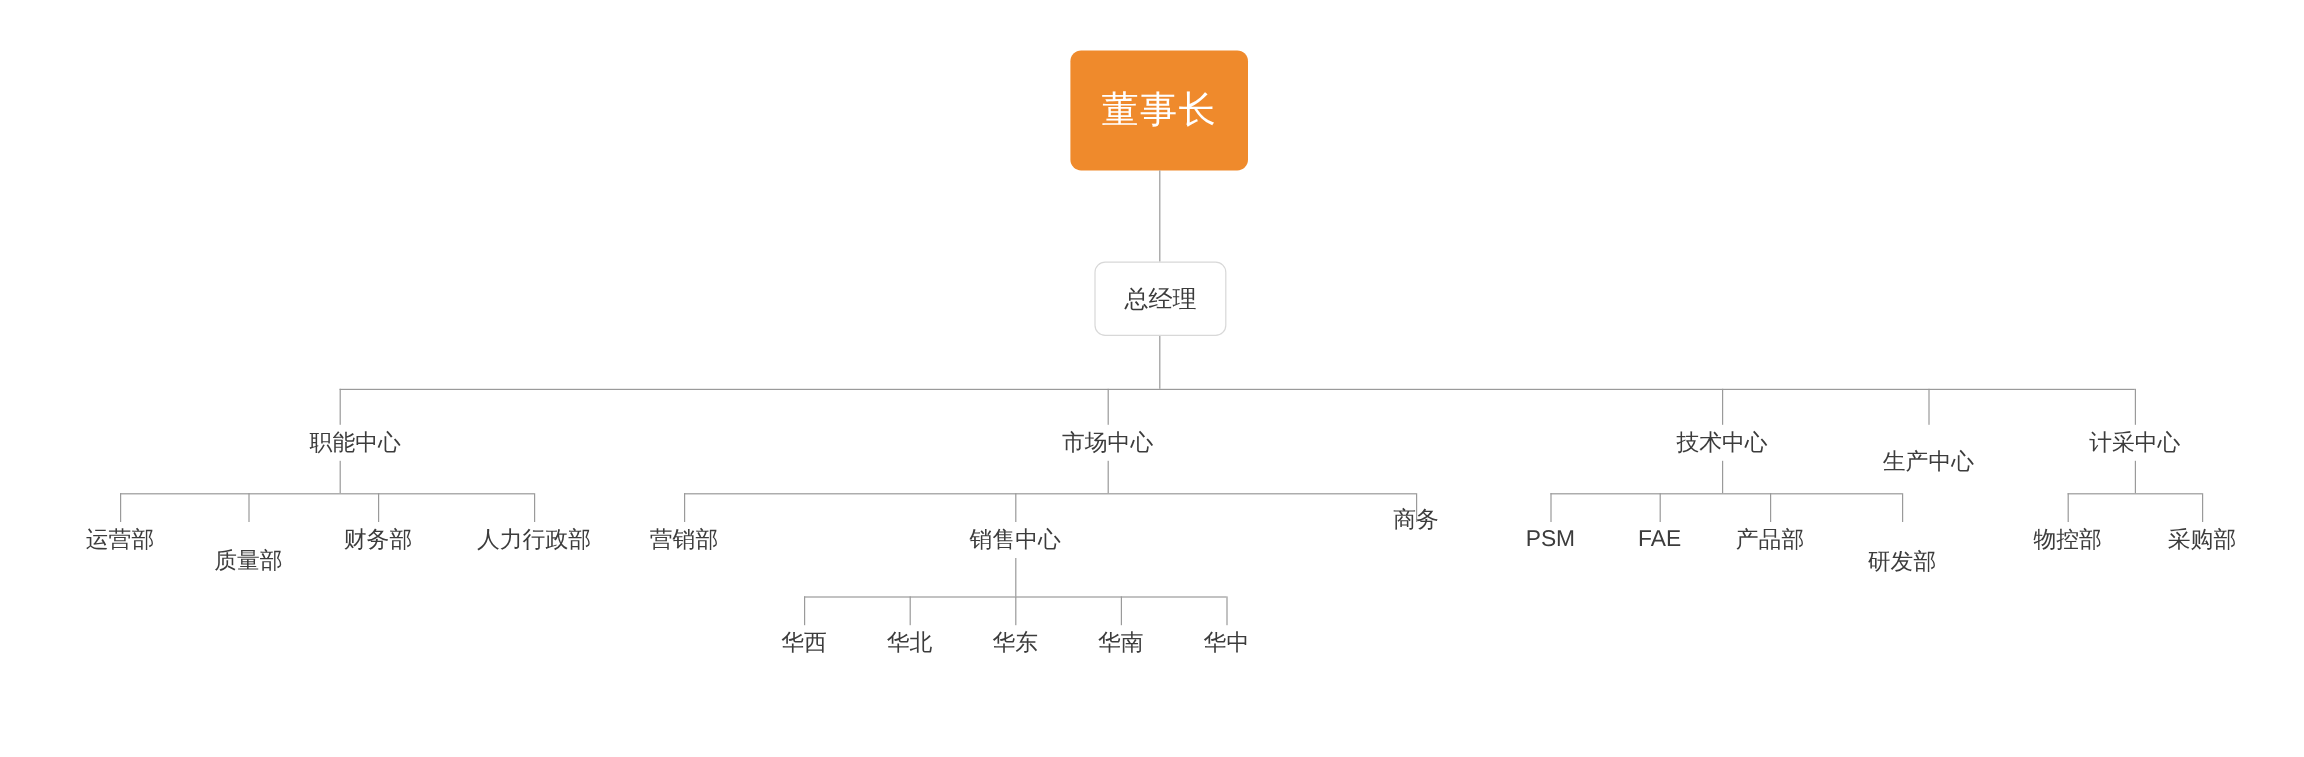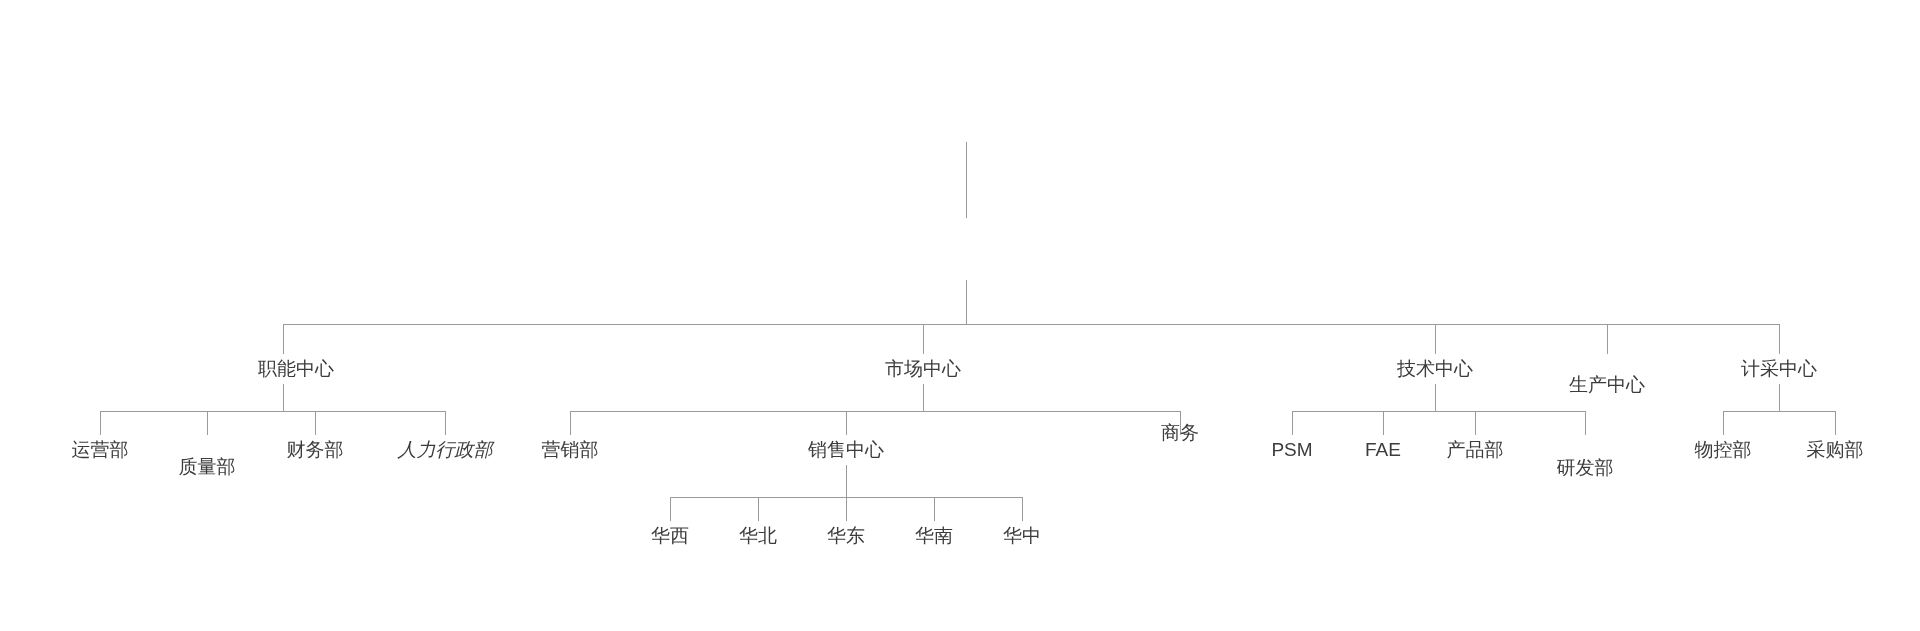--- a/index.html
+++ b/index.html
@@ -57,23 +57,25 @@
   .node-leaf {
     color: #3c3c3c;
     font-size: 19px;
   }
 </style>
 </head>
 <body>
 
 <div id="chart-root">
 
+  <div class="node node-root" style="left:892px; top:42px; width:148px; height:100px;">董事长</div>
 
   <div class="conn-v" style="left:966px; top:142px; height:76px;"></div>
 
+  <div class="node node-boxed" style="left:912px; top:218px; width:110px; height:62px;">总经理</div>
 
   <div class="conn-v" style="left:966px; top:280px; height:44px;"></div>
   <div class="conn-h" style="left:283px; top:324px; width:1496px;"></div>
 
   <div class="conn-v" style="left:283px; top:324px; height:30px;"></div>
   <div class="conn-v" style="left:923px; top:324px; height:30px;"></div>
   <div class="conn-v" style="left:1435px; top:324px; height:30px;"></div>
   <div class="conn-v" style="left:1607px; top:324px; height:30px;"></div>
   <div class="conn-v" style="left:1779px; top:324px; height:30px;"></div>
 
@@ -86,21 +88,21 @@
   <div class="conn-v" style="left:283px; top:384px; height:27px;"></div>
   <div class="conn-h" style="left:100px; top:411px; width:345px;"></div>
   <div class="conn-v" style="left:100px; top:411px; height:24px;"></div>
   <div class="conn-v" style="left:207px; top:411px; height:24px;"></div>
   <div class="conn-v" style="left:315px; top:411px; height:24px;"></div>
   <div class="conn-v" style="left:445px; top:411px; height:24px;"></div>
 
   <div class="node node-leaf" style="left:30px; top:435px; width:140px; height:30px;">运营部</div>
   <div class="node node-leaf" style="left:137px; top:435px; width:140px; height:30px;margin-top:17px;">质量部</div>
   <div class="node node-leaf" style="left:245px; top:435px; width:140px; height:30px;">财务部</div>
-  <div class="node node-leaf" style="left:375px; top:435px; width:140px; height:30px;font-style:italic;">人力行政部</div>
+  <div class="node node-leaf" style="left:375px; top:435px; width:140px; height:30px;">人力行政部</div>
 
   <div class="conn-v" style="left:923px; top:384px; height:27px;"></div>
   <div class="conn-h" style="left:570px; top:411px; width:610px;"></div>
   <div class="conn-v" style="left:570px; top:411px; height:24px;"></div>
   <div class="conn-v" style="left:846px; top:411px; height:24px;"></div>
   <div class="conn-v" style="left:1180px; top:411px; height:24px;"></div>
 
   <div class="node node-leaf" style="left:500px; top:435px; width:140px; height:30px;">营销部</div>
   <div class="node node-leaf" style="left:776px; top:435px; width:140px; height:30px;">销售中心</div>
   <div class="node node-leaf" style="left:1110px; top:418px; width:140px; height:30px;">商务</div>

